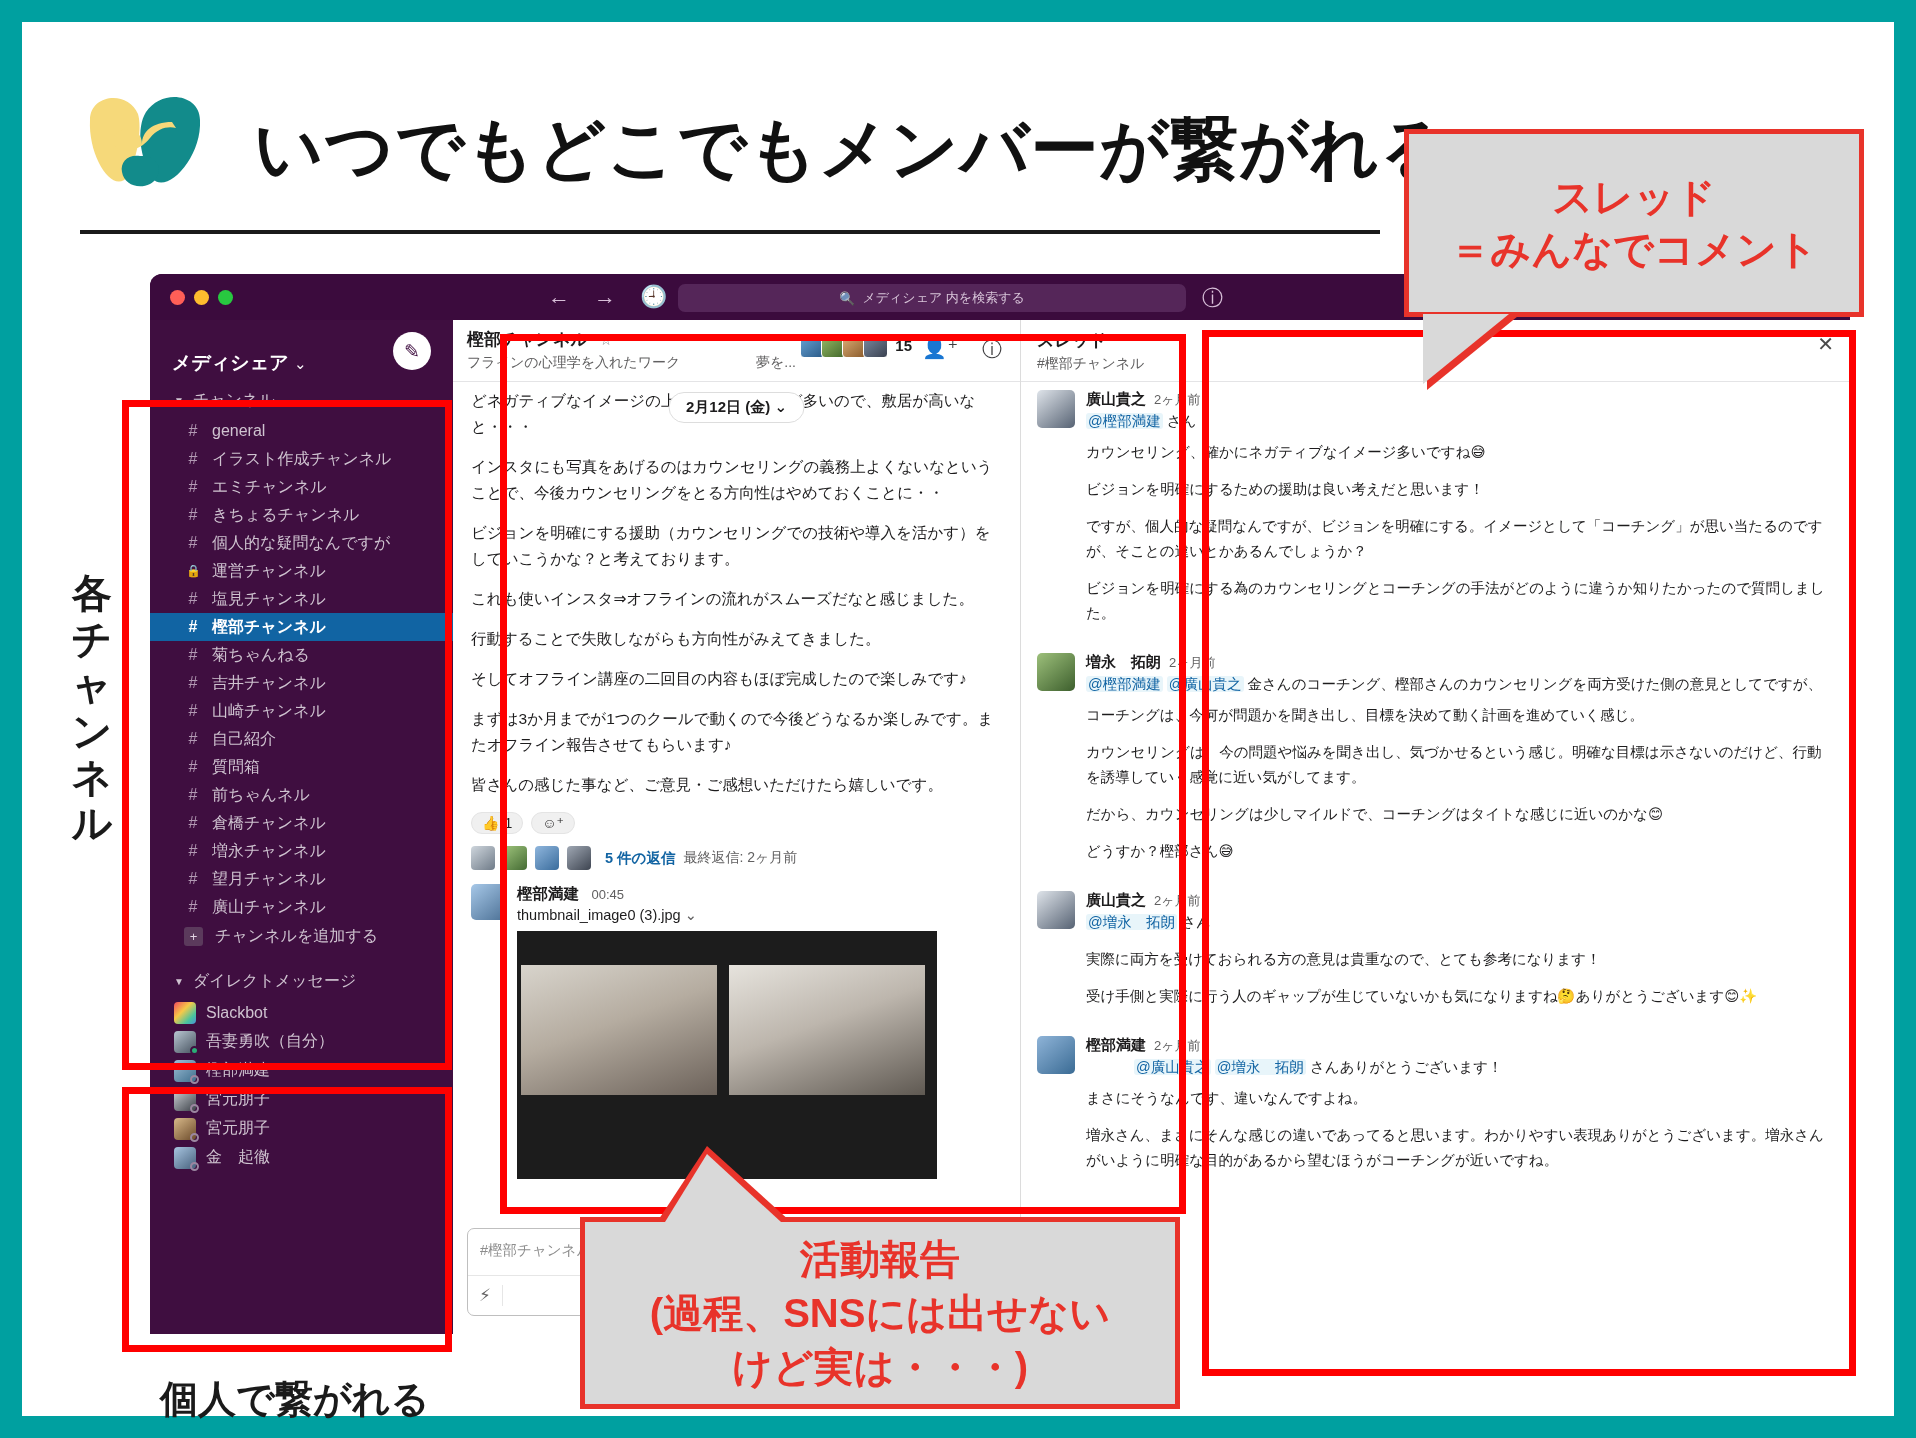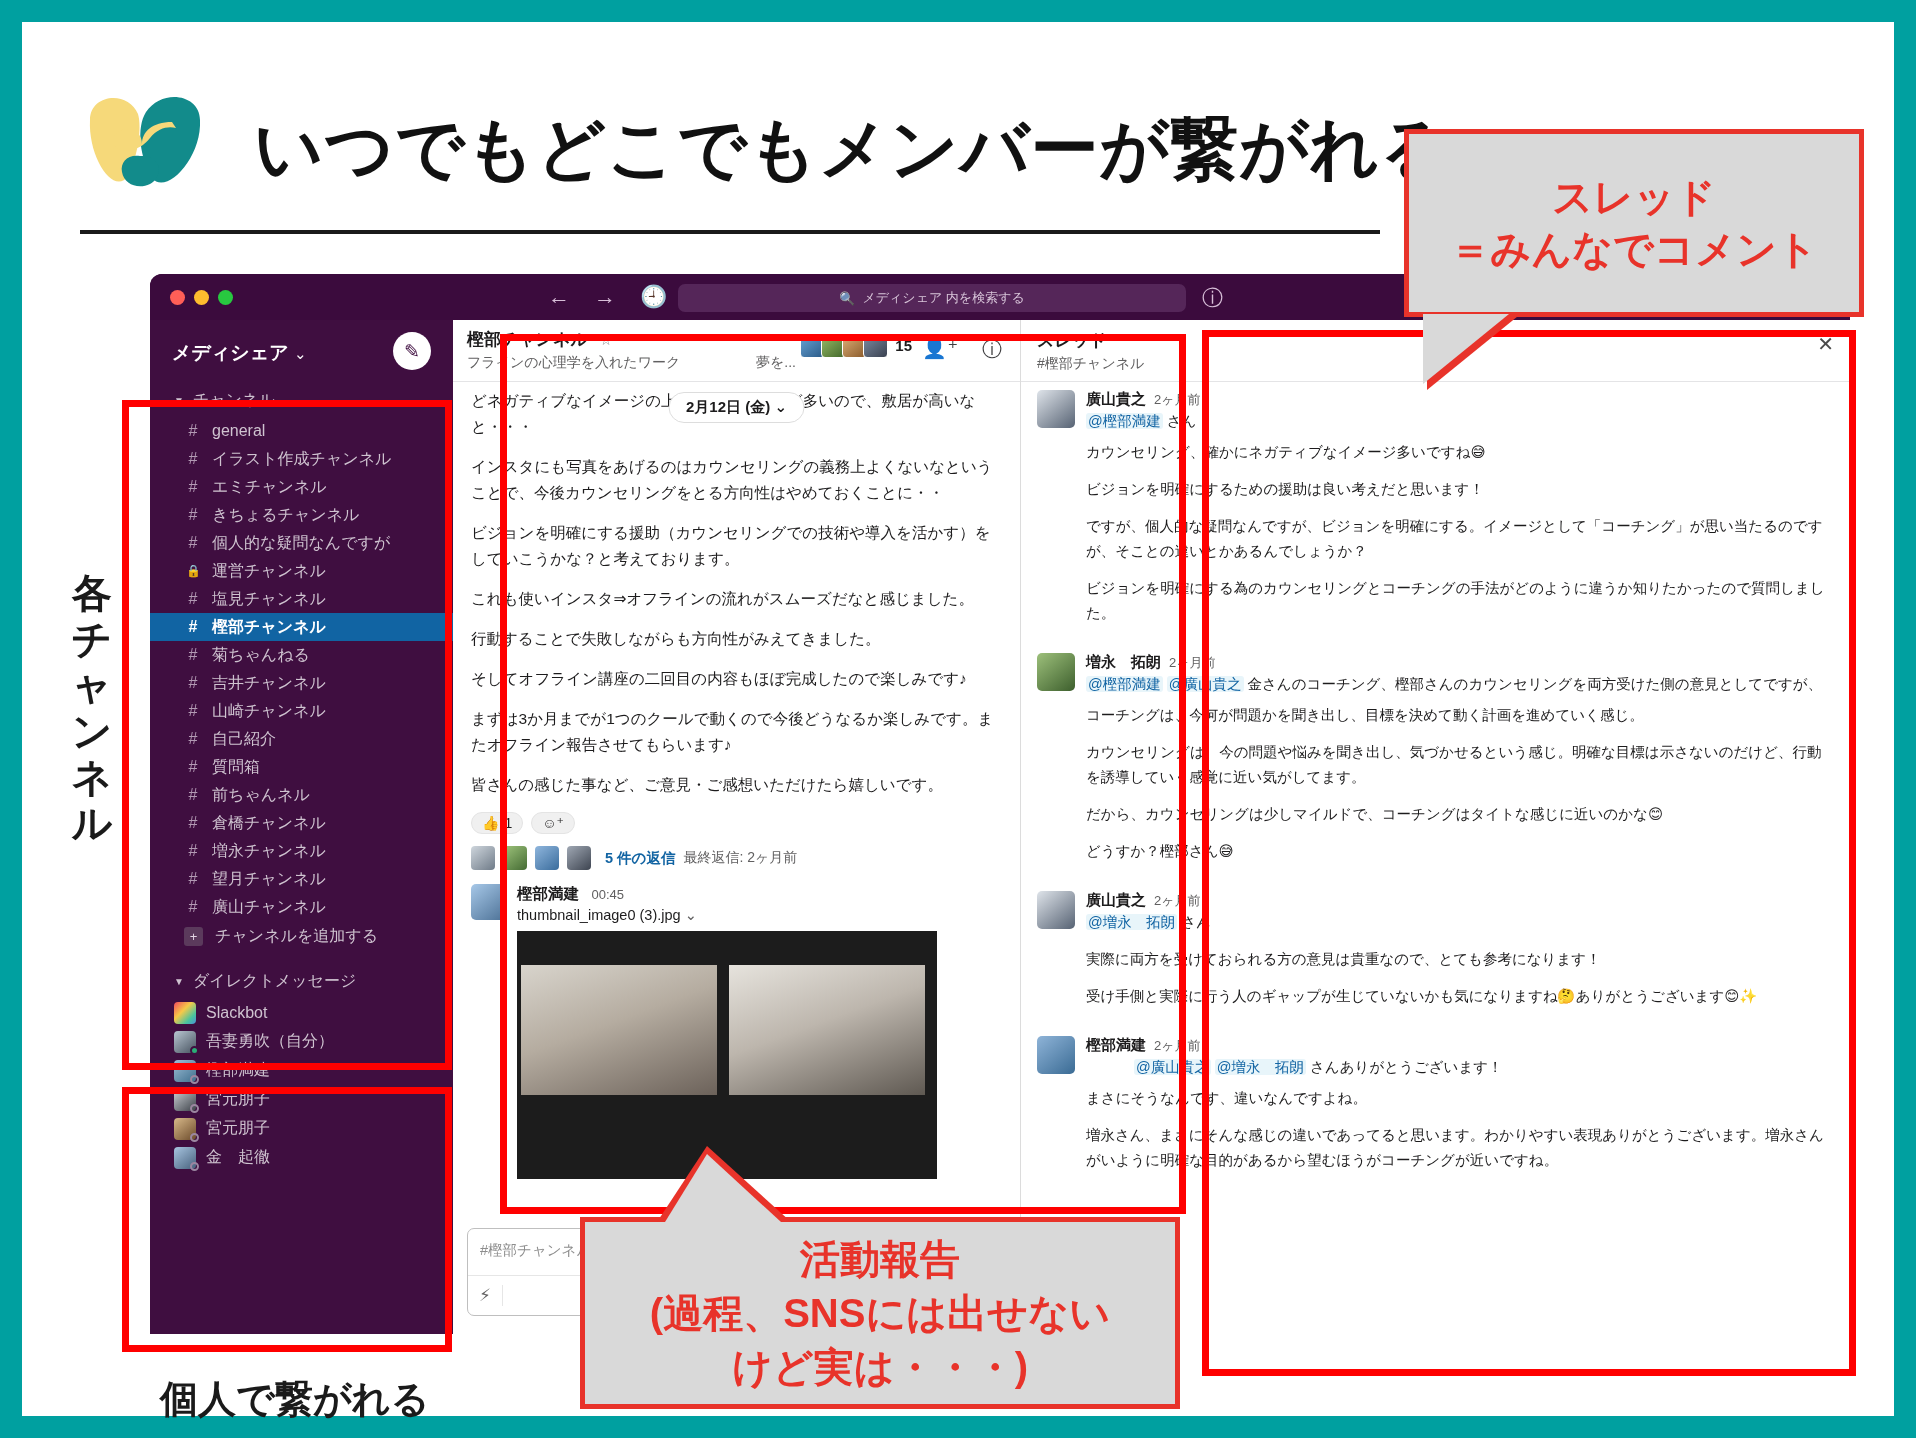--- a/index.html
+++ b/index.html
@@ -59,21 +59,21 @@
   }
   .helpbtn { position: absolute; left: 1052px; top: 10px; color: #d7bfd8; font-size: 21px; }
 
   
   #sidebar {
     position: absolute; left: 0; top: 46px; width: 303px; bottom: 0;
     background: #3f0e40;
   }
   .ws-row { position: relative; height: 64px; }
   .ws-name {
-    position: absolute; left: 22px; top: 20px;
+    position: absolute; left: 22px; top: 30px;
     color: #fff; font-weight: 700; font-size: 19px;
   }
   .compose {
     position: absolute; right: 22px; top: 12px;
     width: 38px; height: 38px; border-radius: 50%;
     background: #fff; color: #3f0e40;
     display: flex; align-items: center; justify-content: center;
     font-size: 19px;
   }
   .sec-head {

